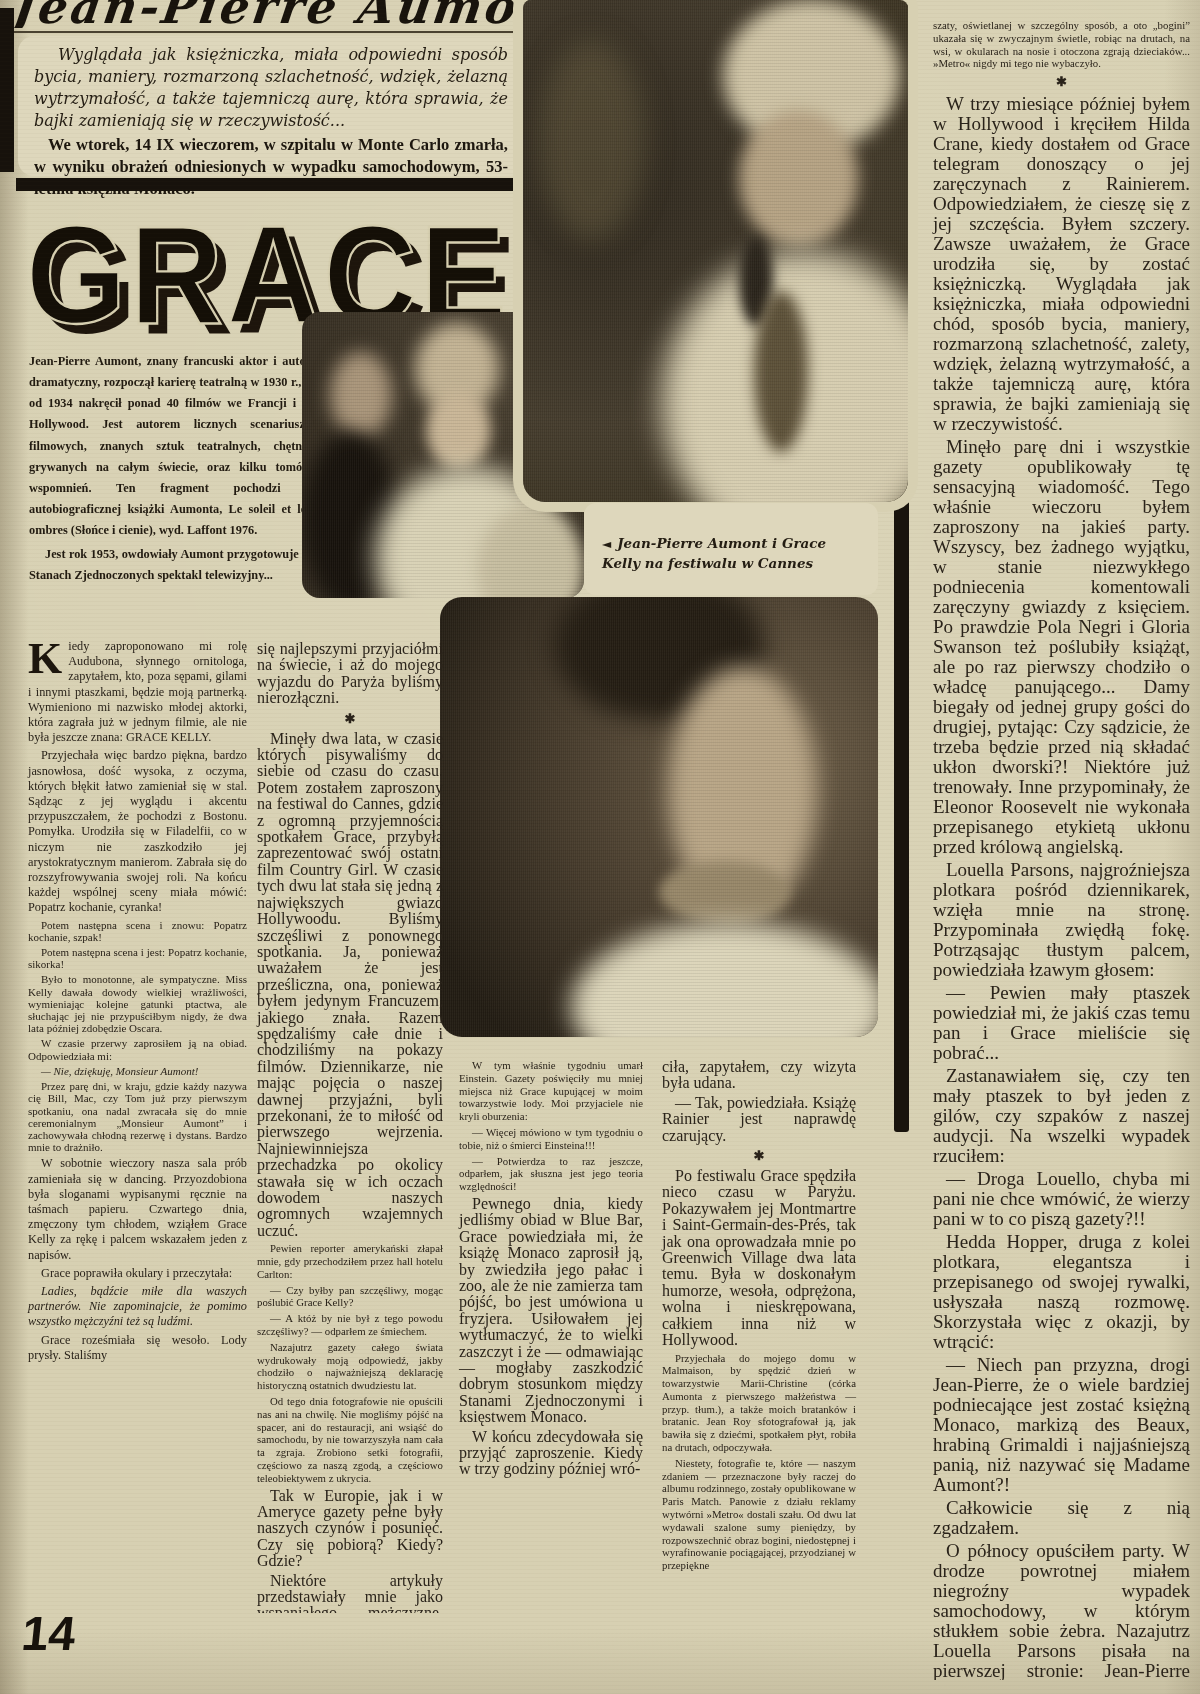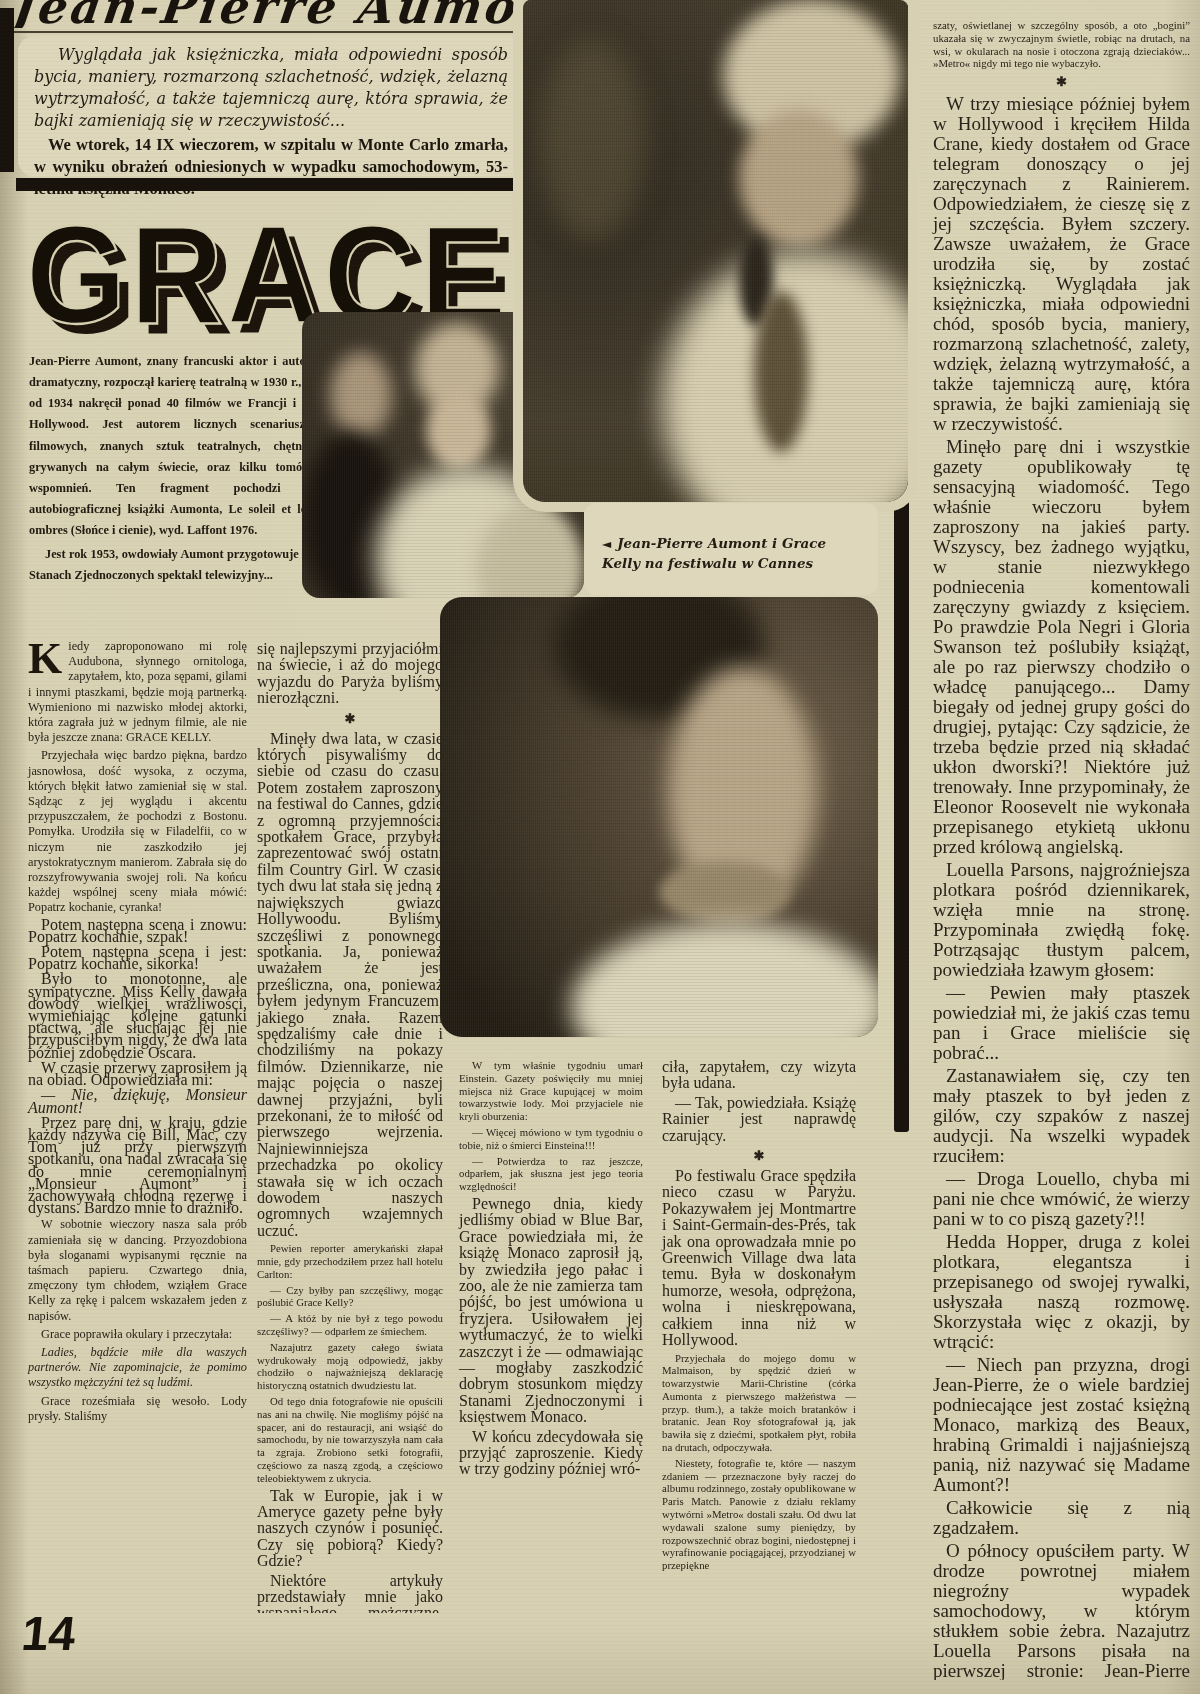--- a/index.html
+++ b/index.html
@@ -62,21 +62,21 @@
   .lg{font-size:16px;line-height:16.4px;}
   .sm{font-size:10.8px;line-height:12.8px;}
   .italic{font-style:italic;}
   .star{text-align:center !important;text-indent:0 !important;font-weight:bold;
     font-size:13px;line-height:18px;margin:2px 0 !important;}
   .dc{float:left;font-weight:bold;font-size:44px;line-height:34px;padding:3px 6px 0 0;color:#1d160d;}
   .bio{left:26px;top:348px;width:288px;height:282px;}
   .bio p{font-weight:bold;font-size:12.3px;line-height:1.72;text-indent:16px;color:#221b11;}
   .c1{left:25px;top:636px;width:225px;height:982px;}
   .c1 .lg{font-size:12.3px;line-height:15.2px;}
-  .c1 .sm{font-size:16px;line-height:12.2px;}
+  .c1 .sm{font-size:11px;line-height:12.2px;}
   .c2{left:254px;top:638px;width:192px;height:975px;}
   .c3{left:456px;top:1056px;width:190px;height:640px;}
   .c4{left:659px;top:1056px;width:200px;height:640px;}
   .c5{left:930px;top:16px;width:263px;height:1664px;}
   .c5 .lg{font-size:19px;line-height:20px;}
   .transl{font-family:"Liberation Sans",sans-serif;font-weight:bold;font-size:19px;
     text-indent:0 !important;margin-top:12px !important;letter-spacing:1px;white-space:nowrap;}
   .name{font-family:"Liberation Sans",sans-serif;font-weight:bold;font-size:23px;
     line-height:34px;letter-spacing:2px;text-indent:0 !important;white-space:nowrap;color:#1d160d;}
   .pagenum{position:absolute;left:22px;top:1606px;font-family:"Liberation Sans",sans-serif;

